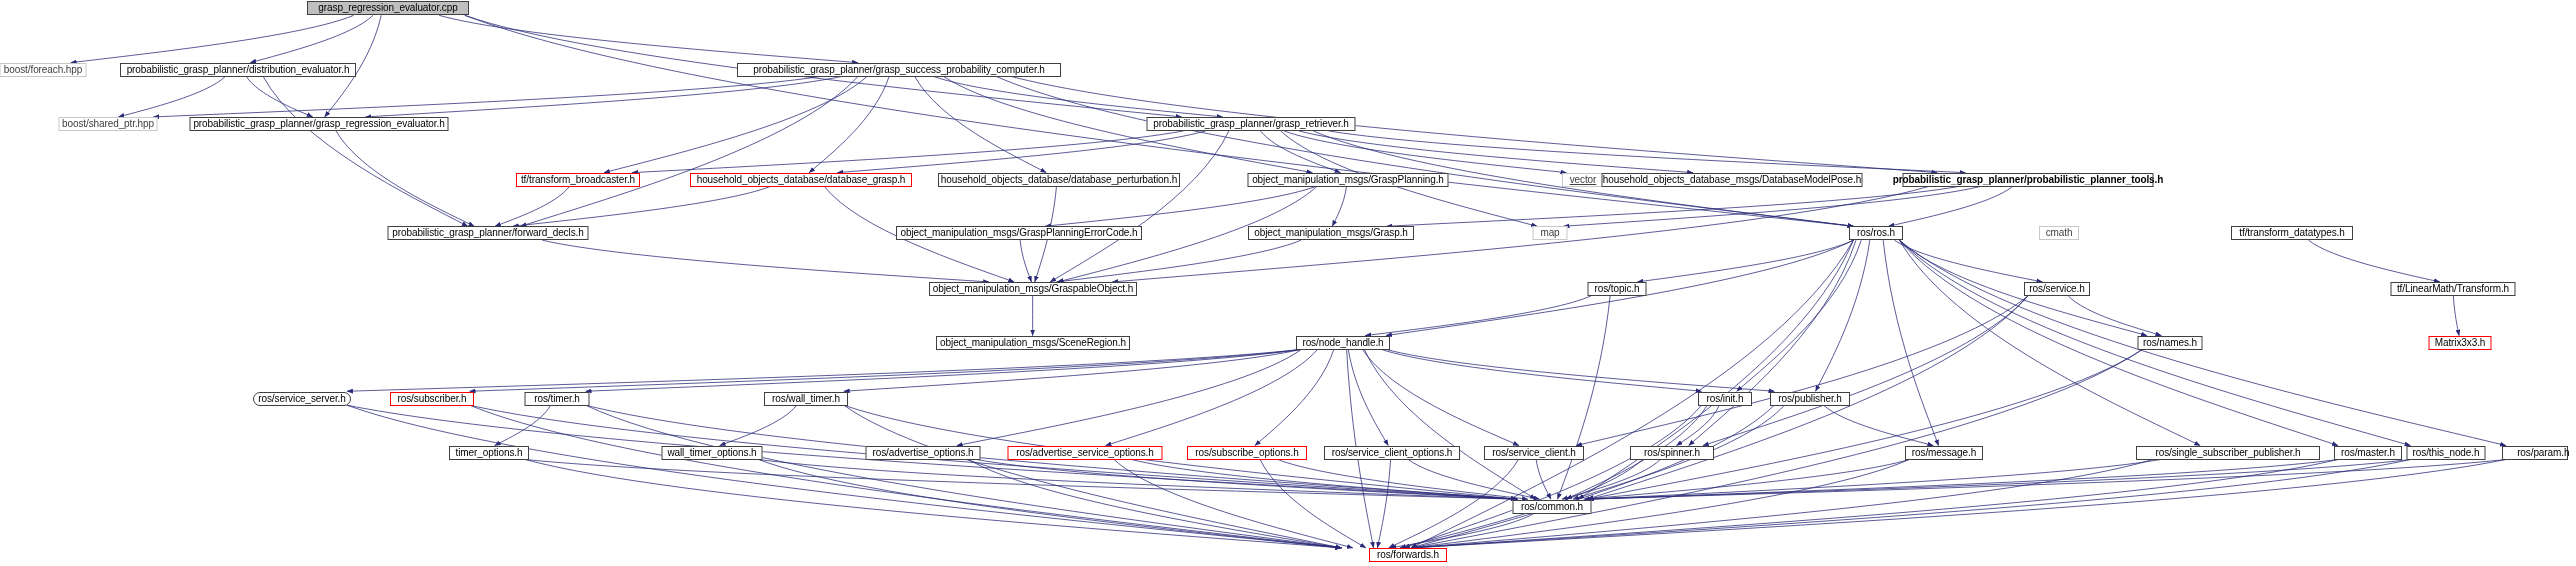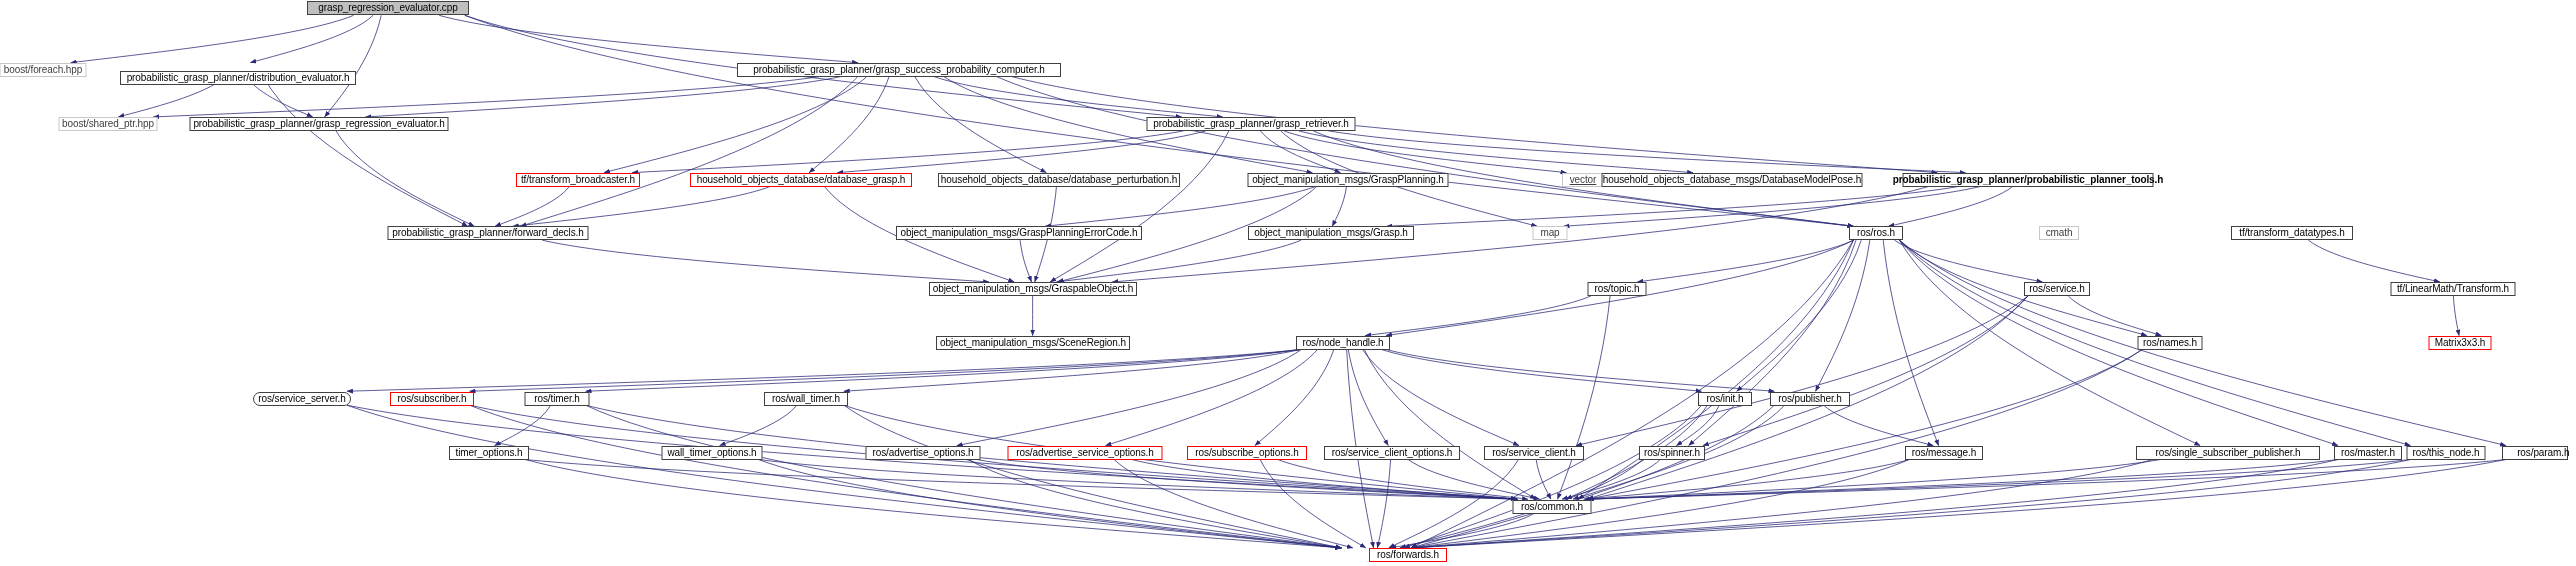--- a/index.html
+++ b/index.html
@@ -186,21 +186,21 @@
         <path d="M2202.7,737 C2165.3572,759.5 2053.3288,777 1995.24,787" fill="none" stroke="#2a2a78" stroke-width="1.1" marker-end="url(#arrow)"></path>
       </g>
   </svg>
   <div id="node-layer">
       <div class="node root" style="left: 388px; top: 8.4px; width: 162px;">
         <span class="node-label">grasp_regression_evaluator.cpp</span>
       </div>
       <div class="node grey" style="left: 43px; top: 70px; width: 87px;">
         <span class="node-label">boost/foreach.hpp</span>
       </div>
-      <div class="node" style="left: 238px; top: 70px; width: 236px; margin-top: 8px;">
+      <div class="node" style="left: 238px; top: 70px; width: 236px;">
         <span class="node-label">probabilistic_grasp_planner/distribution_evaluator.h</span>
       </div>
       <div class="node" style="left: 899px; top: 70px; width: 324px;">
         <span class="node-label">probabilistic_grasp_planner/grasp_success_probability_computer.h</span>
       </div>
       <div class="node grey" style="left: 108px; top: 124px; width: 99px;">
         <span class="node-label">boost/shared_ptr.hpp</span>
       </div>
       <div class="node" style="left: 319px; top: 124px; width: 259px;">
         <span class="node-label">probabilistic_grasp_planner/grasp_regression_evaluator.h</span>
@@ -306,21 +306,21 @@
       </div>
       <div class="node red" style="left: 1247px; top: 453px; width: 120px;">
         <span class="node-label">ros/subscribe_options.h</span>
       </div>
       <div class="node" style="left: 1392px; top: 453px; width: 136px;">
         <span class="node-label">ros/service_client_options.h</span>
       </div>
       <div class="node" style="left: 1534px; top: 453px; width: 100px;">
         <span class="node-label">ros/service_client.h</span>
       </div>
-      <div class="node" style="left: 1672px; top: 453px; width: 66px;">
+      <div class="node" style="left: 1672px; top: 453px; width: 84px;">
         <span class="node-label">ros/spinner.h</span>
       </div>
       <div class="node" style="left: 1944px; top: 453px; width: 78px;">
         <span class="node-label">ros/message.h</span>
       </div>
       <div class="node" style="left: 2228px; top: 453px; width: 184px;">
         <span class="node-label">ros/single_subscriber_publisher.h</span>
       </div>
       <div class="node" style="left: 2368px; top: 453px; width: 68px;">
         <span class="node-label">ros/master.h</span>

